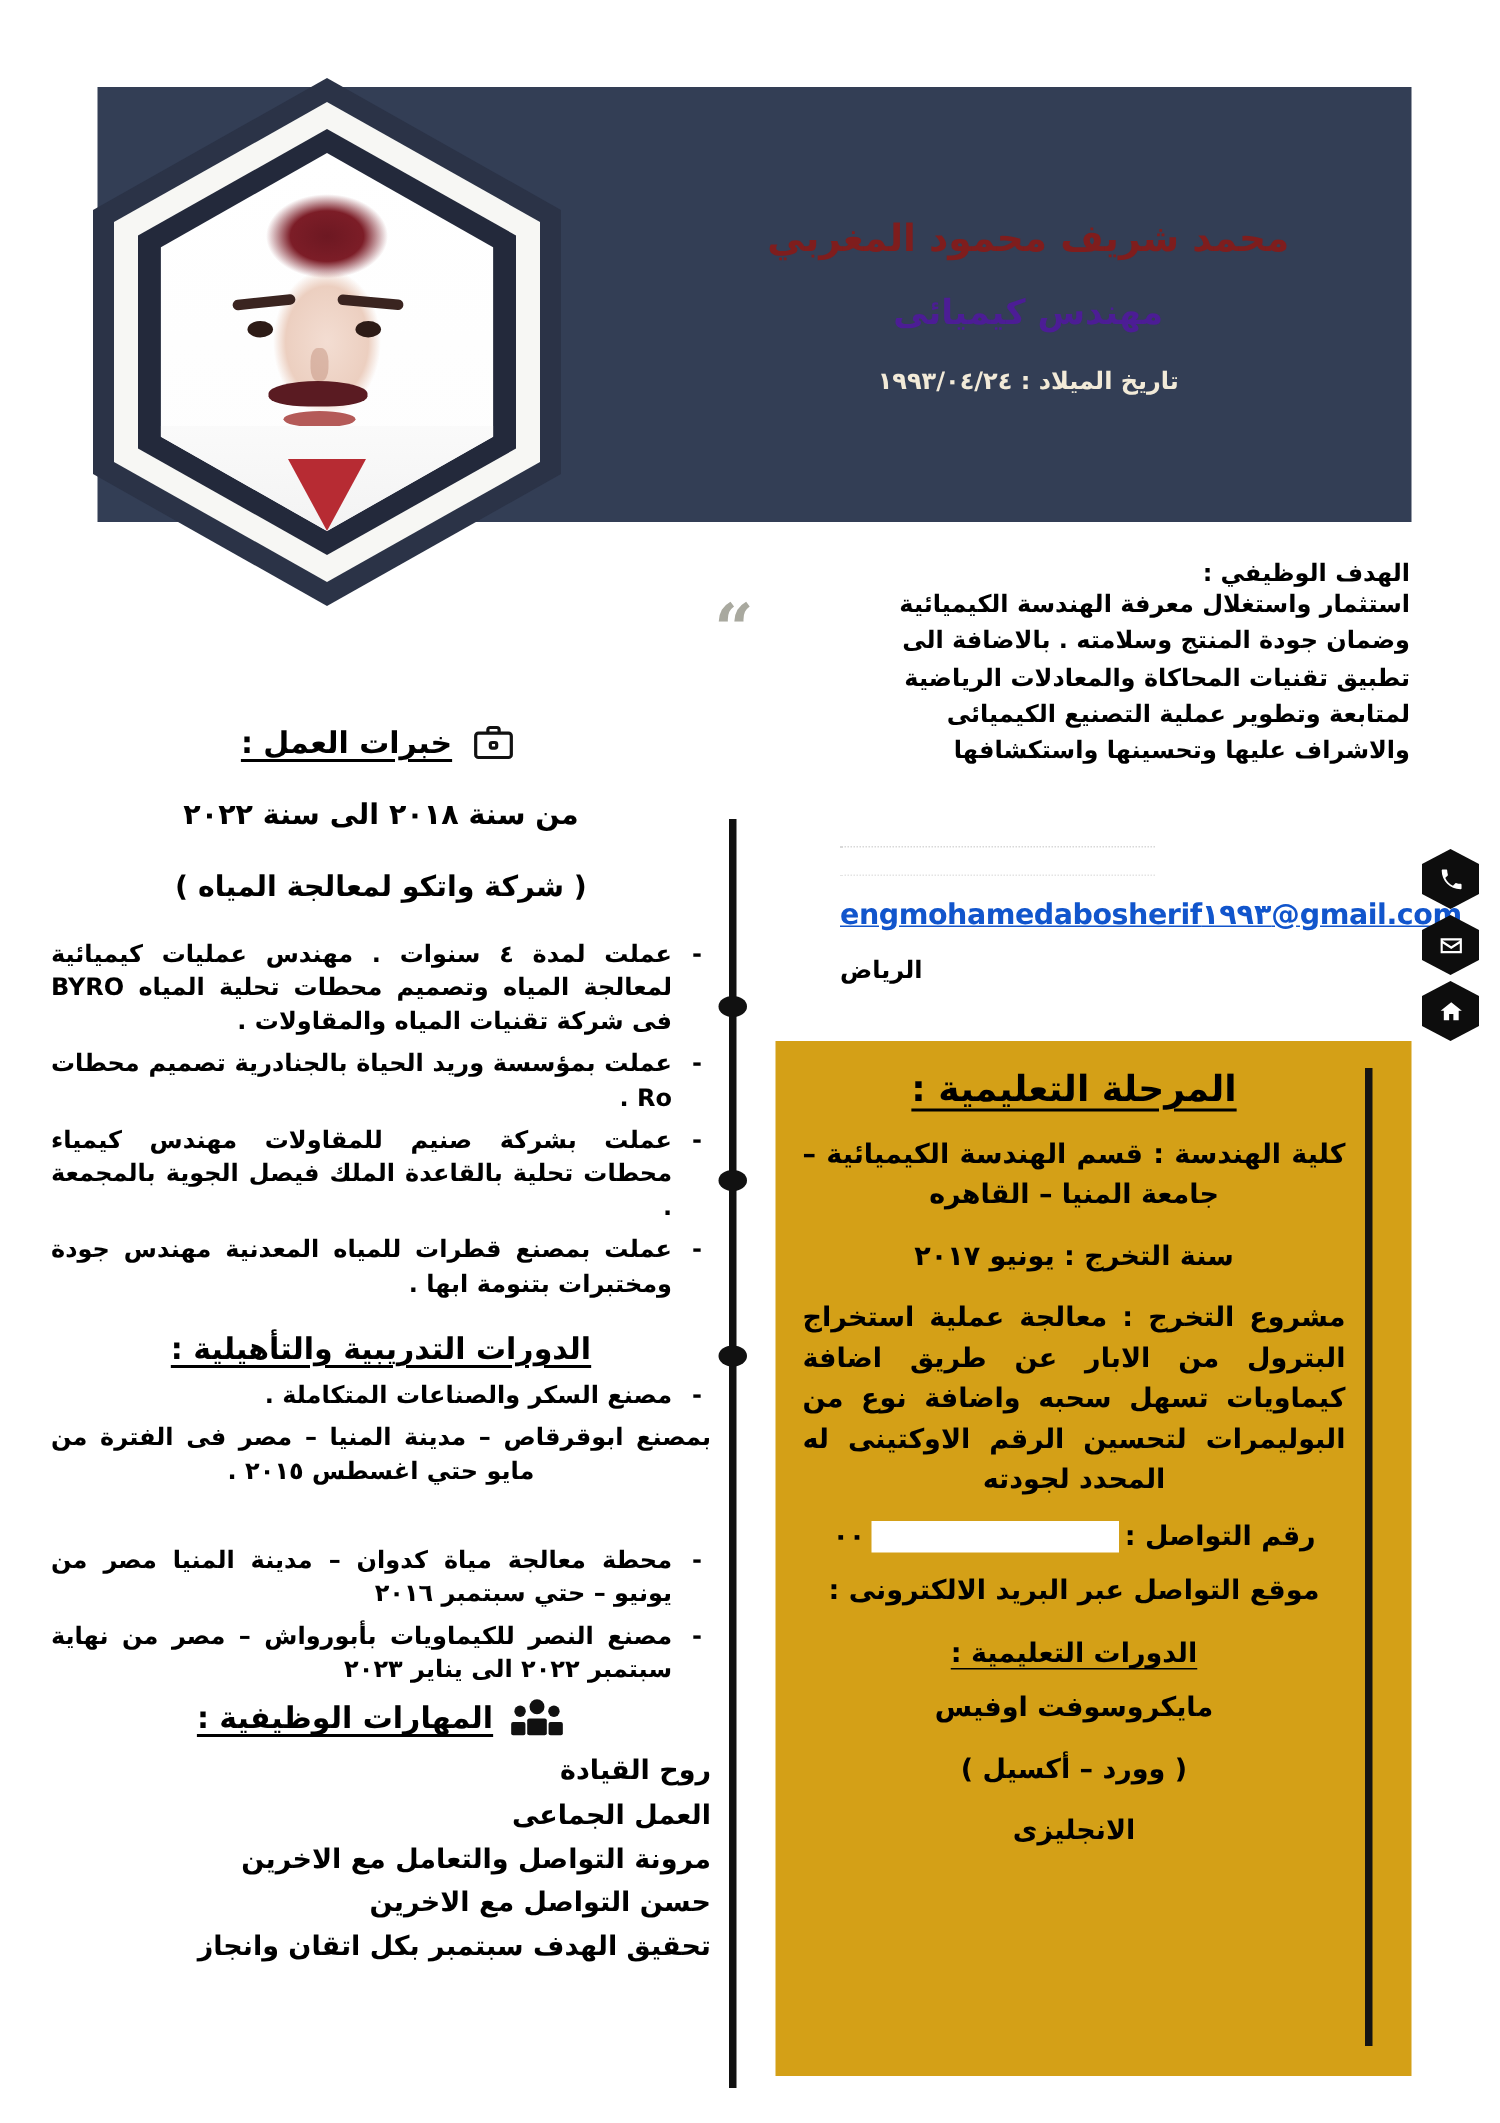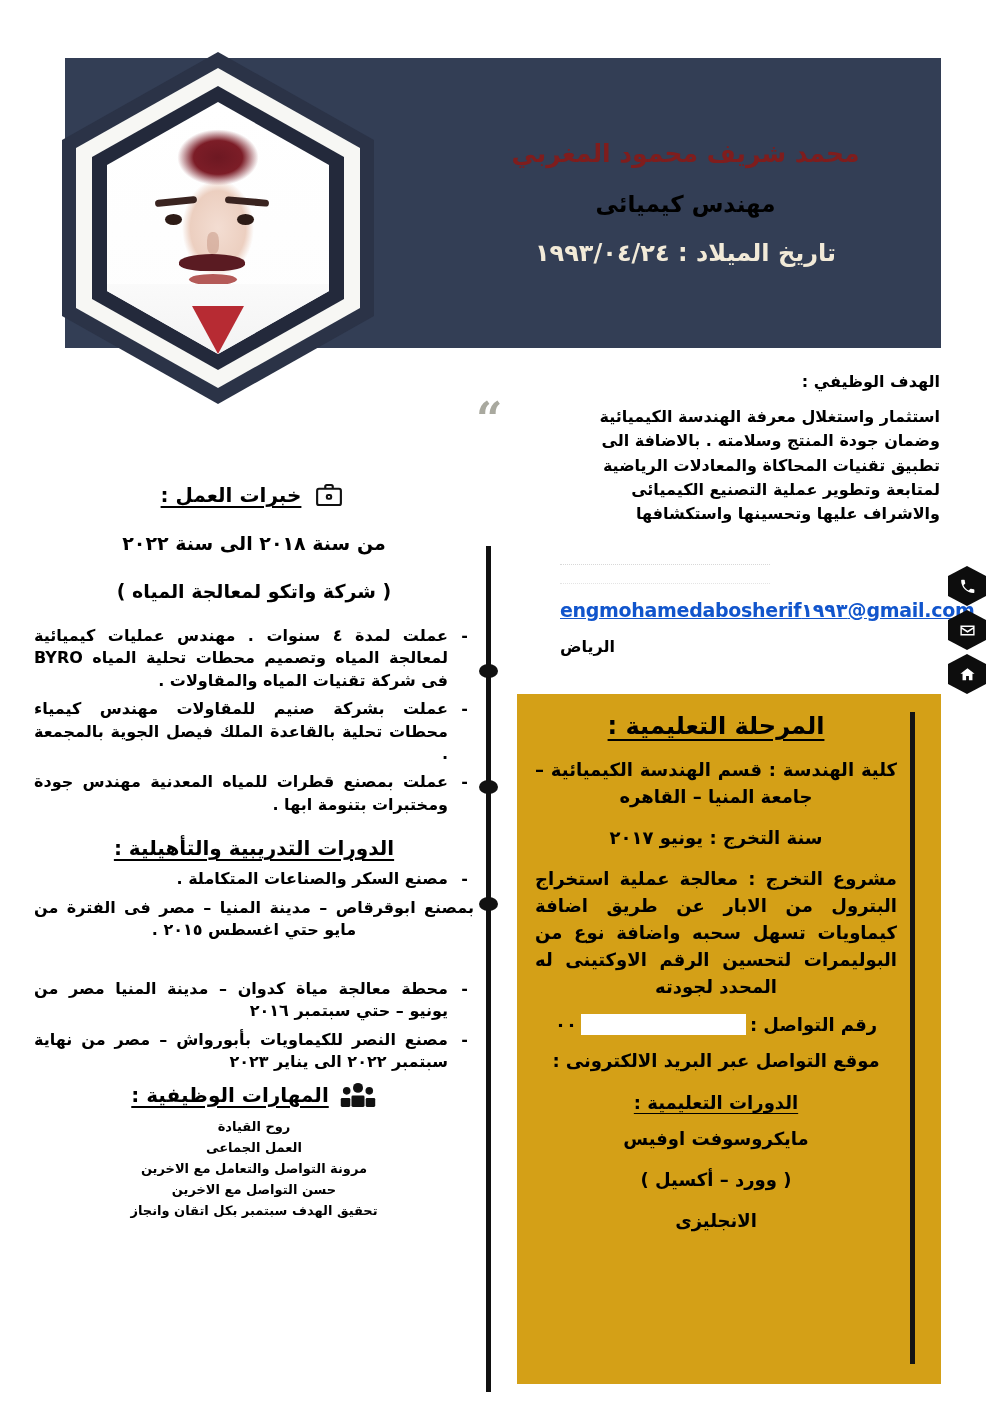--- a/index.html
+++ b/index.html
@@ -23,24 +23,24 @@
     position:absolute;left:430px;top:58px;width:511px;height:290px;
     display:flex;flex-direction:column;align-items:center;justify-content:center;
     gap:22px;
     text-align:center;
   }
   .hdr-name{
     color:#7f1d1d;font-size:25px;font-weight:bold;letter-spacing:1px;
     line-height:1.2;
   }
   .hdr-role{
-    color:#000000;font-size:23px;font-weight:bold;letter-spacing:1px;
+    color:#4c1d95;font-size:23px;font-weight:bold;letter-spacing:1px;
   }
   .hdr-dob{
-    color:#f2ead8;font-size:24px;font-weight:bold;letter-spacing:1px;
+    color:#f2ead8;font-size:16px;font-weight:bold;letter-spacing:1px;
   }
 
   
   .hex-wrap{
     position:absolute;left:62px;top:52px;width:312px;height:352px;
   }
   .hex{
     position:absolute;
     clip-path:polygon(50% 0%,100% 25%,100% 75%,50% 100%,0% 75%,0% 25%);
   }
@@ -74,21 +74,21 @@
   .collar{
     position:absolute;left:50%;bottom:0;transform:translateX(-50%);
     width:0;height:0;border-left:26px solid transparent;border-right:26px solid transparent;
     border-top:48px solid #b72b33;
   }
 
   
   .objective{
     position:absolute;right:60px;top:372px;width:385px;text-align:right;
   }
-  .obj-title{font-size:16px;font-weight:bold;margin-bottom:14px;}
+  .obj-title{font-size:16px;font-weight:bold;}
   .obj-body{font-size:16px;font-weight:bold;line-height:1.52;}
 
   .quote-mark{
     position:absolute;left:476px;top:396px;
     font-size:46px;color:#a9a99f;font-family:"DejaVu Serif","Liberation Serif",serif;
     line-height:1;letter-spacing:-2px;font-weight:bold;
   }
 
   
   .tl-line{position:absolute;left:486px;top:546px;width:5px;height:846px;background:#111;}
@@ -144,21 +144,21 @@
   }
   .sec-head.with-icon{display:flex;align-items:center;justify-content:center;gap:10px;}
   .sub-line{font-size:19px;font-weight:bold;text-align:center;line-height:1.45;margin:20px 0;}
   ul.bul{list-style:none;margin:8px 0 0;padding:0;}
   ul.bul li{
     font-size:16px;font-weight:bold;line-height:1.4;margin-bottom:6px;
     text-align:justify;text-align-last:right;padding-right:26px;position:relative;
   }
   ul.bul li::before{content:"-";position:absolute;right:6px;top:0;font-weight:bold;}
   .plain{font-size:16px;font-weight:bold;line-height:1.42;text-align:justify;text-align-last:center;margin:4px 0 0;}
-  .skill{font-size:13px;font-weight:bold;text-align:center;line-height:1.62;}
+  .skill{font-size:18px;font-weight:bold;text-align:right;line-height:1.62;}
 
   .icon-svg{display:inline-block;vertical-align:middle;}
   .spacer{height:14px;}
 </style>
 </head>
 <body>
 
 <div class="page">
 
   <div class="header-band"></div>
@@ -261,20 +261,21 @@
             <path d="M9 7V5.2c0-.7.5-1.2 1.2-1.2h3.6c.7 0 1.2.5 1.2 1.2V7"></path>
             <rect x="10.3" y="12" width="3.4" height="3" rx="1"></rect>
           </svg>
       </span>
       <span>خبرات العمل :</span>
     </div>
     <div class="sub-line">من سنة ٢٠١٨ الى سنة ٢٠٢٢</div>
     <div class="sub-line">( شركة واتكو لمعالجة المياه )</div>
     <ul class="bul">
       <li>عملت لمدة ٤ سنوات . مهندس عمليات كيميائية لمعالجة المياه وتصميم محطات تحلية المياه BYRO فى شركة تقنيات المياه والمقاولات .</li>
+      <li>عملت بمؤسسة وريد الحياة بالجنادرية تصميم محطات Ro .</li>
       <li>عملت بشركة صنيم للمقاولات مهندس كيمياء محطات تحلية بالقاعدة الملك فيصل الجوية بالمجمعة .</li>
       <li>عملت بمصنع قطرات للمياه المعدنية مهندس جودة ومختبرات بتنومة ابها .</li>
     </ul>
 
     <div class="spacer"></div>
 
     <div class="sec-head">الدورات التدريبية والتأهيلية :</div>
     <ul class="bul">
       <li>مصنع السكر والصناعات المتكاملة .</li>
     </ul>

